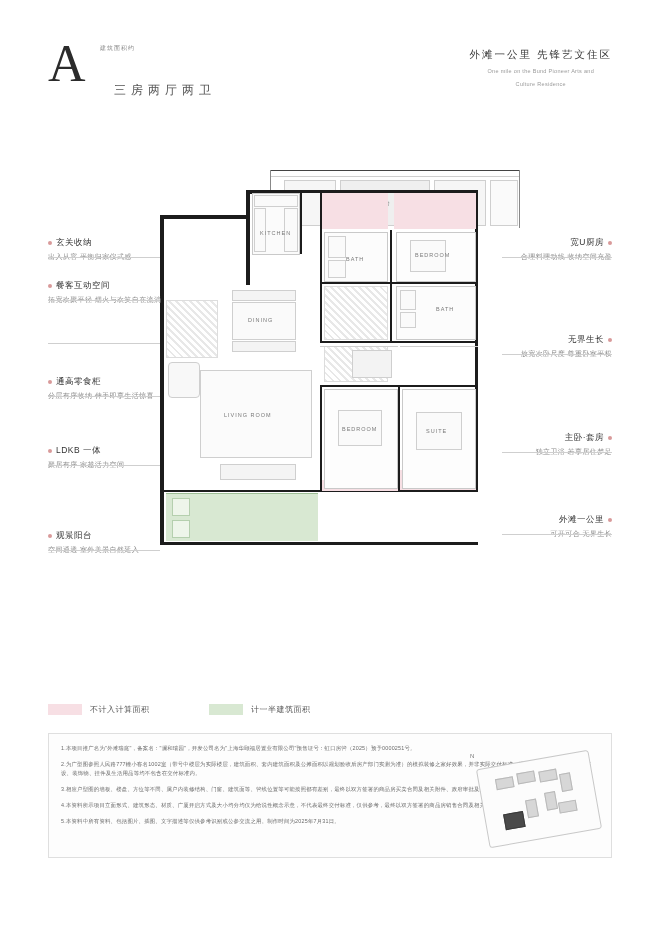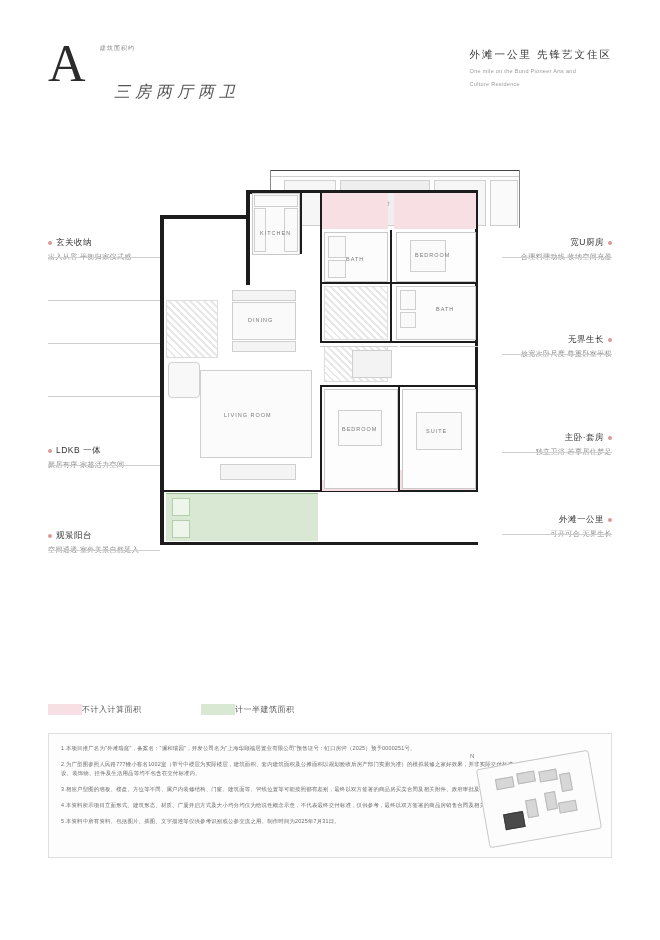--- a/index.html
+++ b/index.html
@@ -26,24 +26,24 @@
     font-size:6px;color:#8b8b8b;letter-spacing:1px;line-height:9px;
   }
   .area-big{
     position:absolute;left:112px;top:36px;
     font-family:"Liberation Serif", serif;
     font-size:40px;line-height:42px;color:#2f2f2f;font-weight:400;
   }
   .area-sup{font-size:16px;vertical-align:super;}
   .area-desc{
     position:absolute;left:114px;top:82px;
-    font-size:16px;letter-spacing:5px;color:#555;font-style:italic;
+    font-size:12px;letter-spacing:5px;color:#555;
   }
   .hdr-right{
-    position:absolute;right:48px;top:48px;text-align:left;
+    position:absolute;right:48px;top:48px;text-align:center;
   }
   .hdr-right .cn{font-size:10.5px;letter-spacing:2px;color:#3a3a3a;}
   .hdr-right .en{font-size:5.5px;color:#9a9a9a;line-height:8px;margin-top:5px;letter-spacing:.3px;}
 
   
   .stage{position:absolute;left:0;top:112px;width:660px;height:560px;}
 
   
   .anno{position:absolute;font-size:0;}
   .anno .dot{
@@ -68,21 +68,21 @@
   }
   .furn{position:absolute;border:1px solid #cfcfcf;background:#fafafa;}
   .thinline{position:absolute;background:#cfcfcf;}
 
   
   .topstruct{position:absolute;left:270px;top:58px;width:250px;height:60px;}
 
   
   .legend{position:absolute;left:48px;top:700px;width:560px;height:20px;}
   .legend .sw{display:inline-block;width:34px;height:11px;vertical-align:middle;}
-  .legend .lt{font-size:8px;color:#555;margin-left:0;vertical-align:middle;letter-spacing:.5px;}
+  .legend .lt{font-size:8px;color:#555;margin-left:8px;vertical-align:middle;letter-spacing:.5px;}
   .legend .item{display:inline-block;margin-right:55px;}
 
   
   .notes{
     position:absolute;left:48px;top:733px;width:564px;height:125px;
     border:1px solid #dfdfdf;background:#fdfdfd;
     padding:10px 12px;box-sizing:border-box;
   }
   .notes p{margin:0 0 7px 0;font-size:5.4px;line-height:9px;color:#6b6b6b;letter-spacing:.2px;}
 
@@ -222,24 +222,32 @@
       <div class="thinline" style="left:240px;top:156px;width:78px;height:1px;"></div>
       <div class="furn" style="left:192px;top:160px;width:38px;height:26px;background:#f3f3f3;"></div>
     </div>
 
     <div class="anno" style="left:48px;top:125px;">
       <span class="dot"></span><span class="ttl">玄关收纳</span>
       <span class="sub">出入从容 平衡归家仪式感</span>
     </div>
     <div class="leader" style="left:48px;top:145px;width:112px;"></div>
 
+    <div class="anno" style="left:48px;top:168px;">
+      <span class="dot"></span><span class="ttl">餐客互动空间</span>
+      <span class="sub">拓宽欢聚平径 烟火与欢笑自在流淌</span>
+    </div>
     <div class="leader" style="left:48px;top:188px;width:112px;"></div>
 
     <div class="leader" style="left:48px;top:231px;width:112px;"></div>
 
+    <div class="anno" style="left:48px;top:264px;">
+      <span class="dot"></span><span class="ttl">通高零食柜</span>
+      <span class="sub">分层有序收纳 伸手即享生活惊喜</span>
+    </div>
     <div class="leader" style="left:48px;top:284px;width:112px;"></div>
 
     <div class="anno" style="left:48px;top:333px;">
       <span class="dot"></span><span class="ttl">LDKB 一体</span>
       <span class="sub">聚居有序 家越活力空间</span>
     </div>
     <div class="leader" style="left:48px;top:353px;width:112px;"></div>
 
     <div class="anno" style="left:48px;top:418px;">
       <span class="dot"></span><span class="ttl">观景阳台</span>

